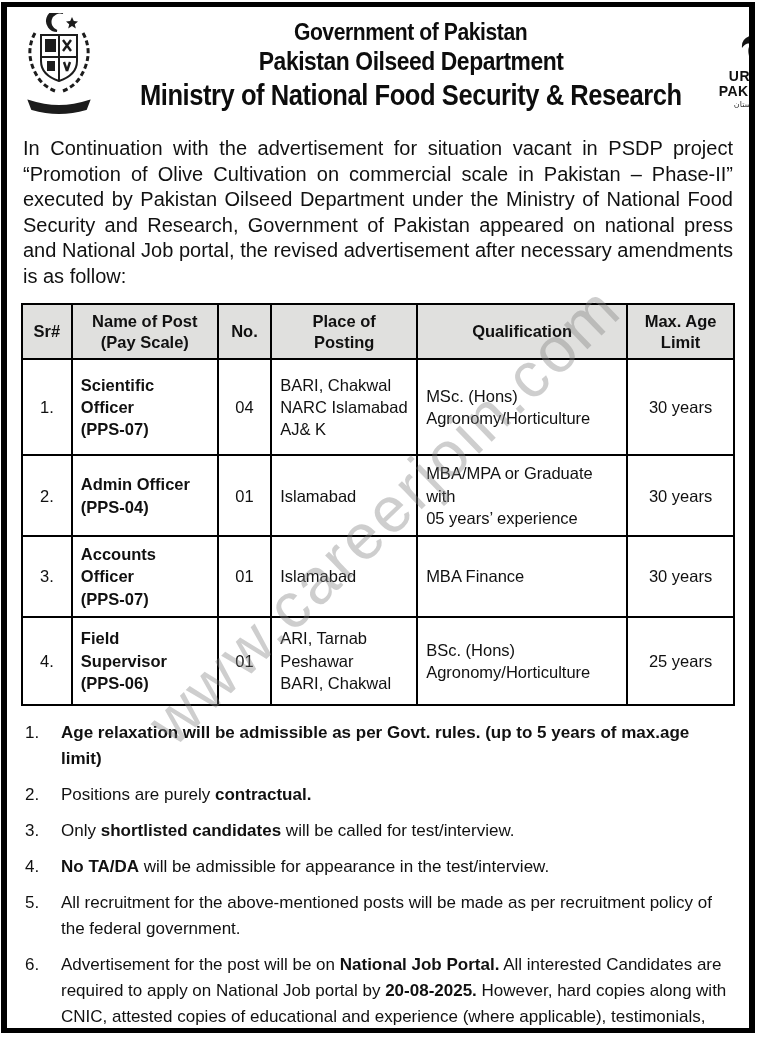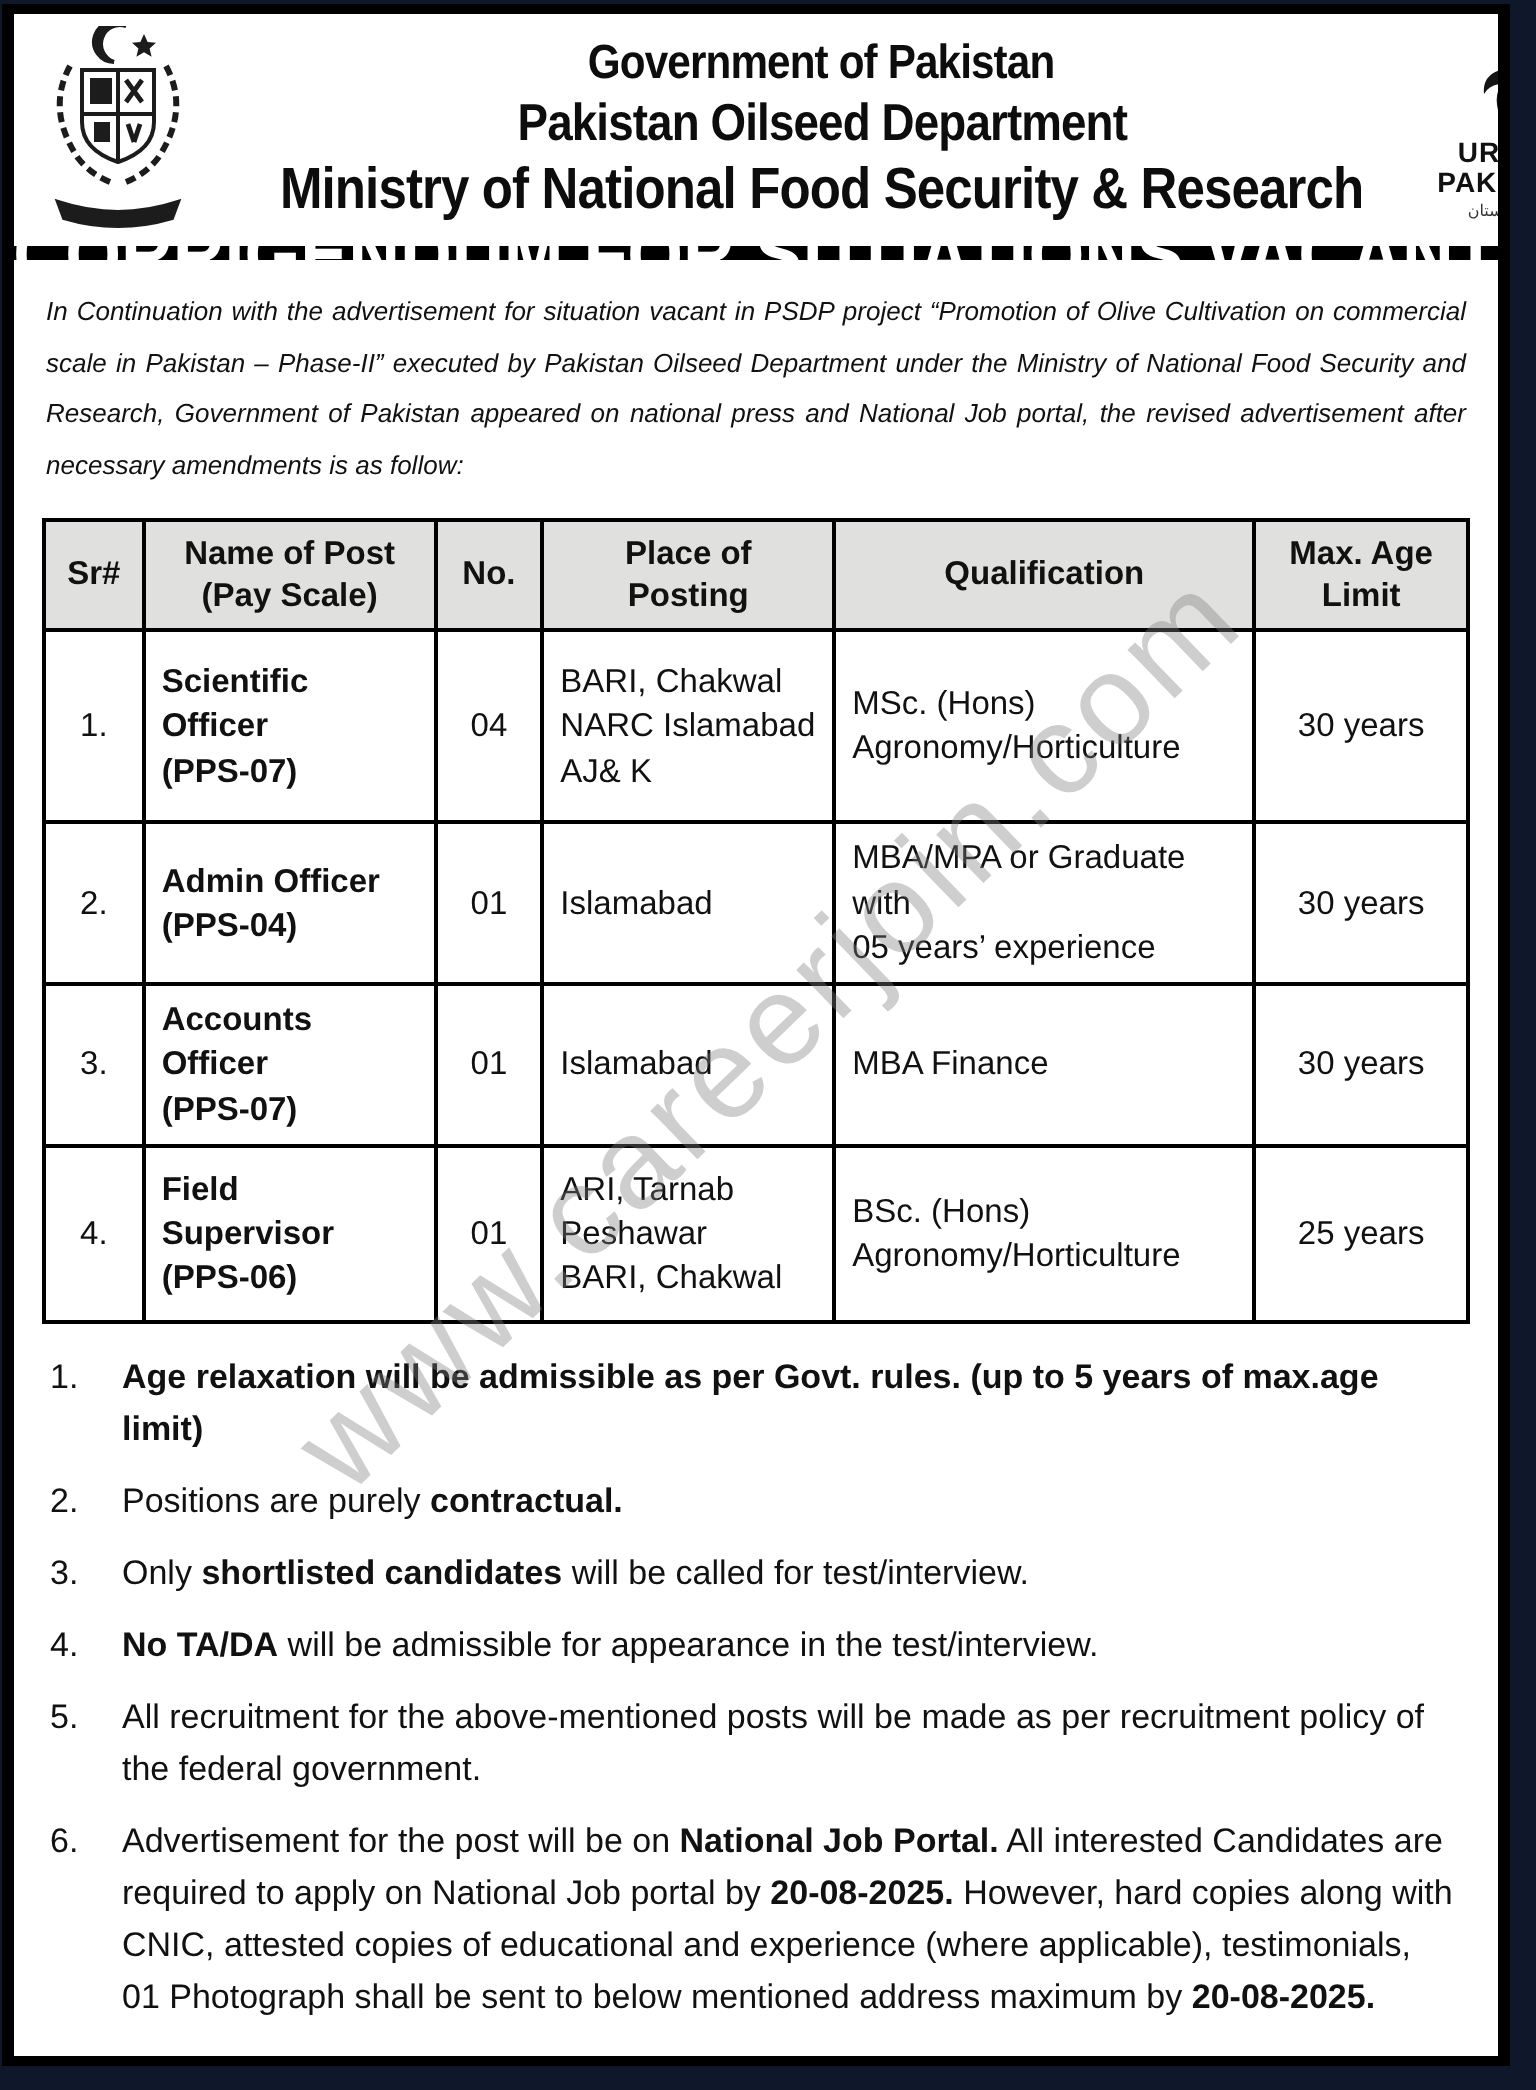--- a/index.html
+++ b/index.html
@@ -1,17 +1,17 @@
 <!DOCTYPE html>
 <html><head>
 <meta charset="utf-8">
 <style>
   * { margin:0; padding:0; box-sizing:border-box; }
   html,body { width:768px; background:#eeeeec; font-family:"Liberation Sans", sans-serif; }
-  .page { position:relative; width:768px; height:1045px; background:#0f172a; overflow:hidden; }
+  .page { position:relative; width:768px; height:1045px; background:#ffffff; overflow:hidden; }
   .ad {
     position:absolute; left:1px; top:2px; width:754px; height:1031px;
     background:#fff; border:5px solid #000; border-left-width:6px; border-right-width:6px;
     display:flex; flex-direction:column; overflow:hidden;
   }
   
   .hdr { display:flex; align-items:center; padding:6px 8px 4px 8px; height:114px; }
   .hdr .emblem { width:96px; display:flex; justify-content:center; }
   .hdr .titles { flex:1; text-align:center; color:#0d0d0d; line-height:1.22; }
   .t-line { display:inline-block; font-weight:bold; letter-spacing:-0.5px; transform:scaleX(0.88); transform-origin:50% 50%; white-space:nowrap; }
@@ -19,21 +19,21 @@
   .t2 { font-size:29px; }
   .t3 { font-size:26px; }
   .uraan { width:88px; text-align:center; color:#111; }
   .uraan .u1 { font-size:14px; font-weight:bold; letter-spacing:0.5px; line-height:1.05; }
   .uraan .u2 { font-size:14px; font-weight:bold; letter-spacing:0.5px; line-height:1.05; }
   .uraan .urdu { font-family:"DejaVu Sans", sans-serif; font-size:8px; color:#333; margin-top:2px; }
   
   .banner { margin-top:2px; background:#000; height:59px; display:flex; align-items:center; justify-content:center; overflow:hidden; }
   .banner span { display:inline-block; color:#fff; font-weight:bold; font-size:46px; letter-spacing:0px; transform:scaleX(0.78); transform-origin:50% 50%; white-space:nowrap; }
   
-  .intro { padding:13px 16px 8px 16px; font-size:13px; line-height:25.5px; text-align:justify; color:#111;font-style:italic; }
+  .intro { padding:13px 16px 8px 16px; font-size:20px; line-height:25.5px; text-align:justify; color:#111; }
   
   table { border-collapse:collapse; margin:6px 14px 4px 14px; width:calc(100% - 28px);border-radius:10px; }
   th, td { border:2px solid #000; color:#111; }
   th { background:#e0e0de; font-size:16.5px; font-weight:bold; text-align:center; padding:6px 3px; line-height:1.25; white-space:pre-line; }
   td { font-size:16.5px; padding:6px 8px; vertical-align:middle; white-space:pre-line; line-height:1.35; }
   td.c { text-align:center; }
   td.post { font-weight:bold; }
   col.sr { width:7%; } col.post { width:20.5%; } col.no { width:7.5%; }
   col.place { width:20.5%; } col.qual { width:29.5%; } col.age { width:15%; }
   tr.r1 td { height:96px; } tr.r2 td { height:72px; } tr.r3 td { height:66px; } tr.r4 td { height:88px; }

